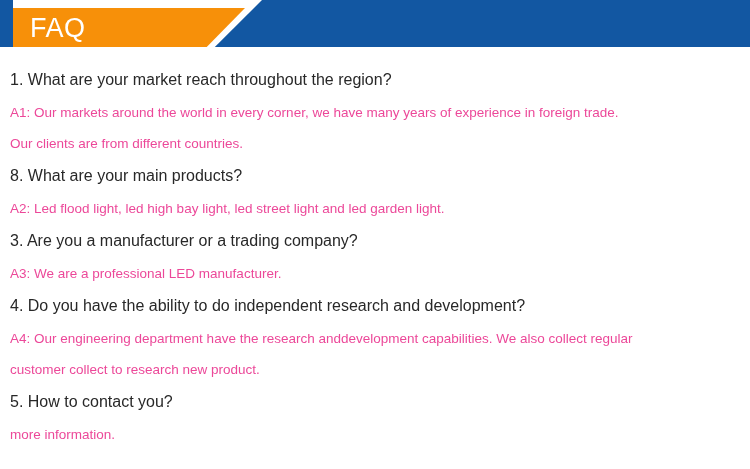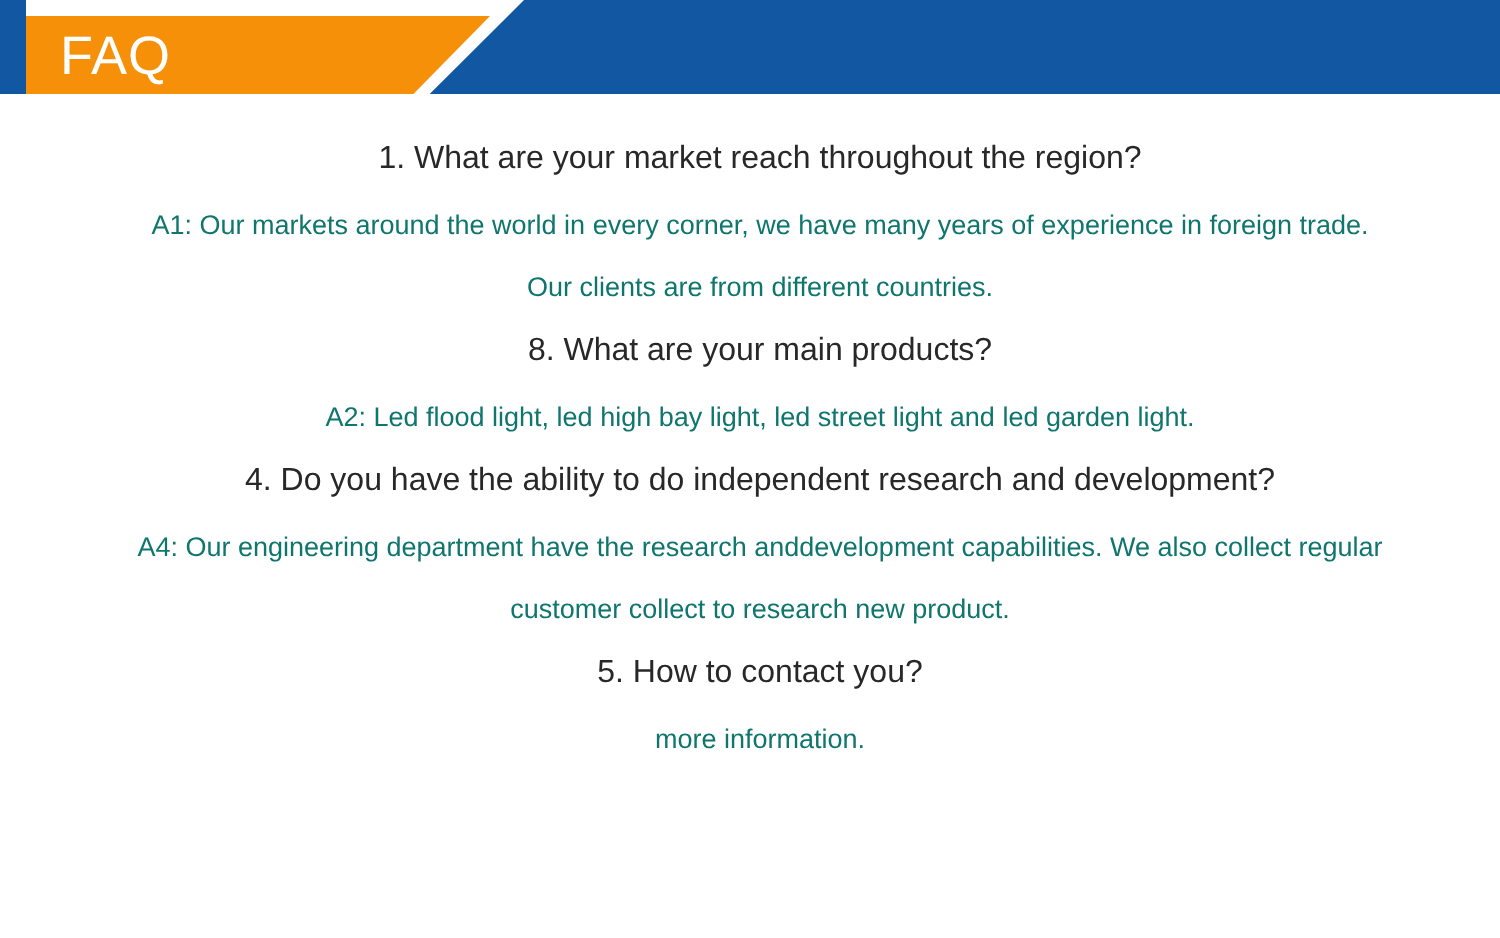--- a/index.html
+++ b/index.html
@@ -11,21 +11,20 @@
     height: 469px;
     background: #ffffff;
     font-family: "Liberation Sans", sans-serif;
     overflow: hidden;
   }
   .page {
     position: relative;
     width: 750px;
     height: 469px;
     background: #ffffff;
-    text-align: center;
   }
 
   
   .faq-banner {
     position: relative;
     width: 750px;
     height: 47px;
     background: #ffffff;
   }
   .banner-blue {
@@ -87,21 +86,21 @@
   }
   .question {
     font-size: 16px;
     color: #282828;
     line-height: 34px;
     white-space: nowrap;
     font-weight: 400;
   }
   .answer-line {
     font-size: 13.5px;
-    color: #0f766e;
+    color: #ec4899;
     line-height: 31px;
     white-space: nowrap;
     font-weight: 400;
   }
   .q1 { padding-top: 16px; }
 </style>
 </head>
 <body>
 
 <div class="page">
@@ -120,20 +119,24 @@
       <div class="question q1">1. What are your market reach throughout the region?</div>
       <div class="answer-line">A1: Our markets around the world in every corner, we have many years of experience in foreign trade.</div>
       <div class="answer-line">Our clients are from different countries.</div>
     </div>
 
     <div class="qa-block">
       <div class="question">8. What are your main products?</div>
       <div class="answer-line">A2: Led flood light, led high bay light, led street light and led garden light.</div>
     </div>
 
+    <div class="qa-block">
+      <div class="question">3. Are you a manufacturer or a trading company?</div>
+      <div class="answer-line">A3: We are a professional LED manufacturer.</div>
+    </div>
 
     <div class="qa-block">
       <div class="question">4. Do you have the ability to do independent research and development?</div>
       <div class="answer-line">A4: Our engineering department have the research anddevelopment capabilities. We also collect regular</div>
       <div class="answer-line">customer collect to research new product.</div>
     </div>
 
     <div class="qa-block">
       <div class="question">5. How to contact you?</div>
       <div class="answer-line">more information.</div>

